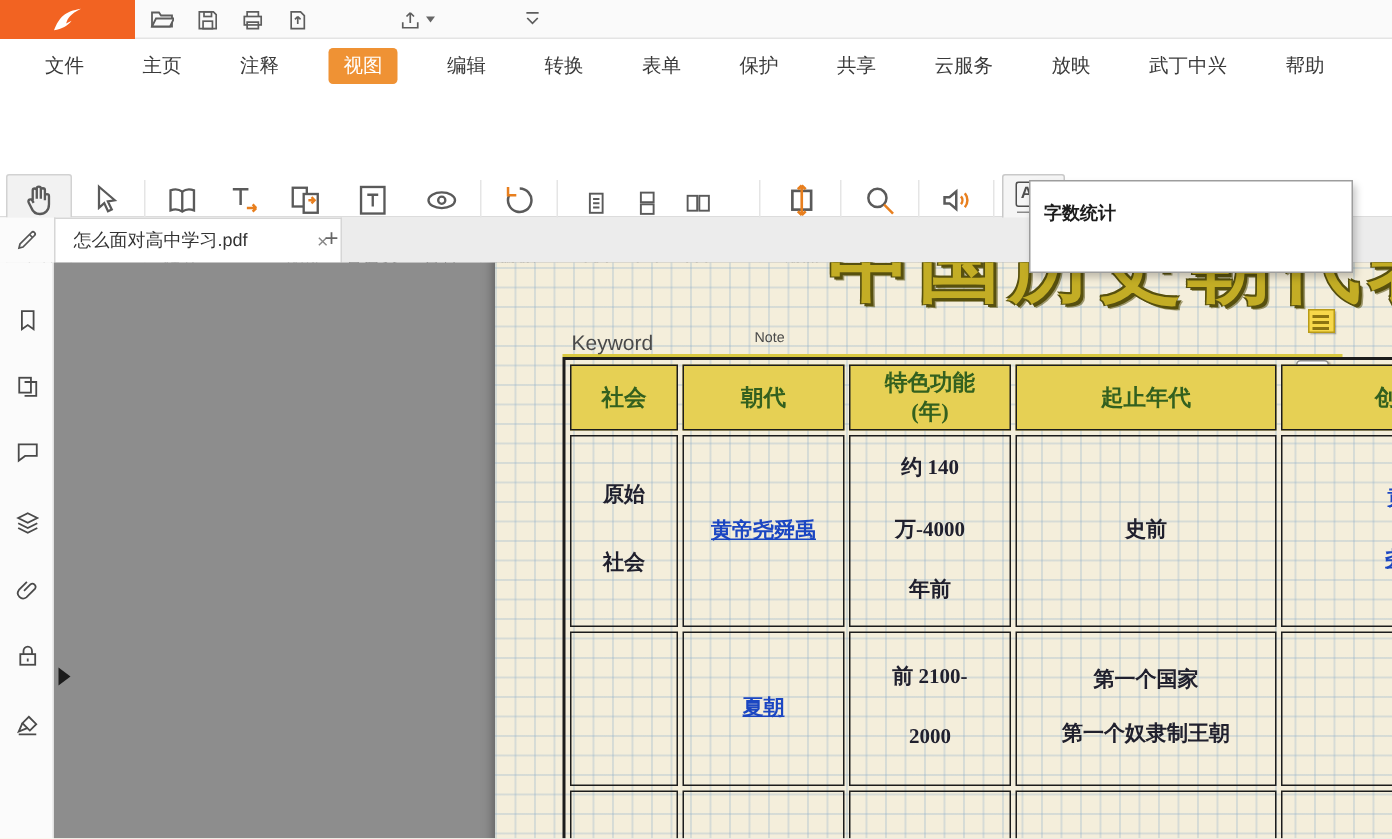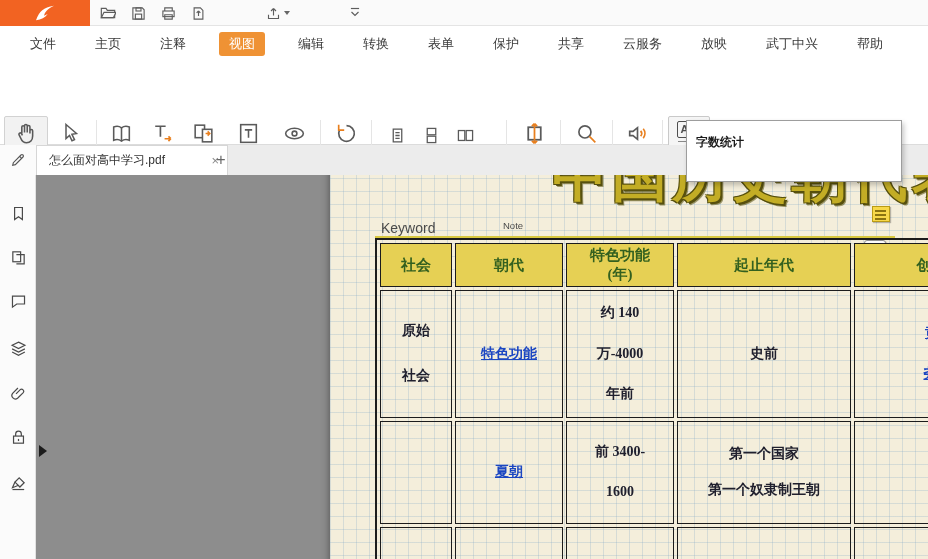--- a/index.html
+++ b/index.html
@@ -416,31 +416,31 @@
               <tr>
             <th>社会</th>
             <th>朝代</th>
             <th>特色功能(年)</th>
             <th>起止年代</th>
             <th>创建人</th>
           </tr>
           <tr class="r1">
             <td class="c-soc">原始
 社会</td>
-            <td><span class="plink">特色功能</span></td>
+            <td><span class="plink">黄帝尧舜禹</span></td>
             <td class="c-per">约 140 万-4000
 年前</td>
             <td class="c-evt">史前</td>
             <td class="c-fnd"><span class="plink">黄帝
 尧|舜</span></td>
           </tr>
           <tr class="r2">
             <td class="c-soc"></td>
             <td><span class="plink">夏朝</span></td>
-            <td class="c-per">前 3400-1600</td>
+            <td class="c-per">前 2100-2000</td>
             <td class="c-evt">第一个国家
 第一个奴隶制王朝</td>
             <td class="c-fnd">启</td>
           </tr>
           <tr class="r3">
             <td class="c-soc">奴</td>
             <td><span class="plink">商朝</span></td>
             <td class="c-per">前 1600-1100</td>
             <td class="c-evt">武丁中兴、文字接近成熟</td>
             <td class="c-fnd">汤</td>

